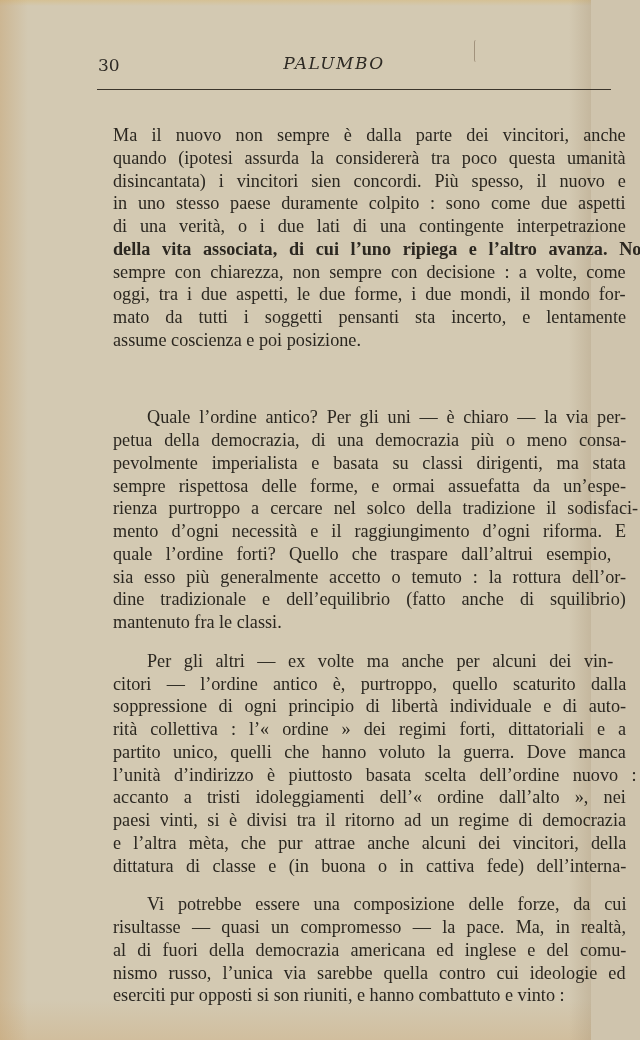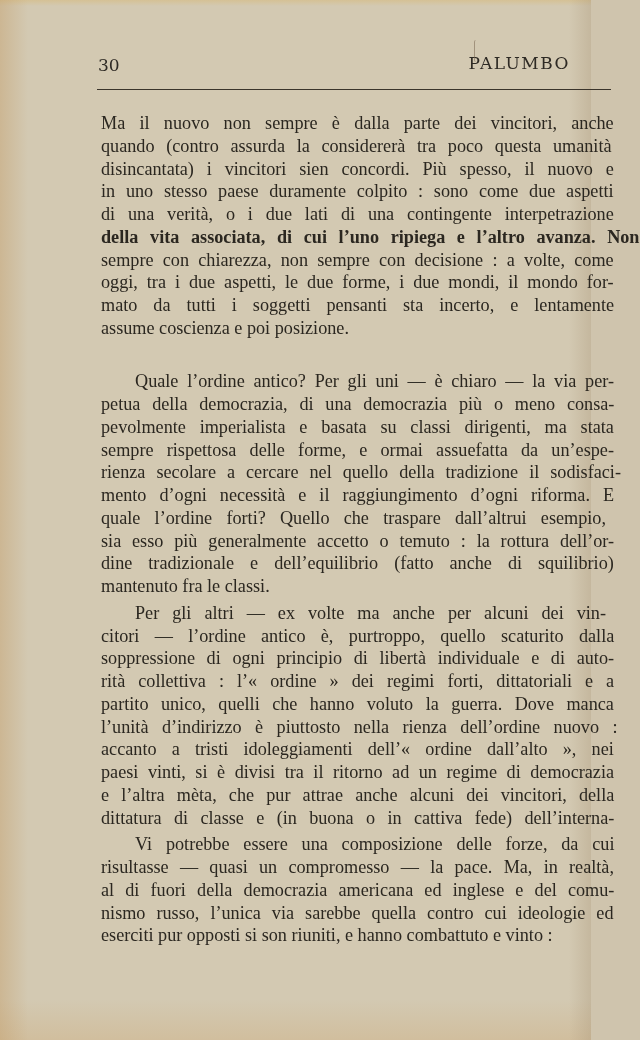--- a/index.html
+++ b/index.html
@@ -37,21 +37,22 @@
       position: absolute;
       left: 0;
       top: 2px;
       font-size: 17px;
     }
     .running-title {
       position: absolute;
       left: 0;
       right: 40px;
       top: 0;
-      text-align: right;
+      text-align: center;
+      font-style: italic;
       font-size: 17px;
       letter-spacing: 1.5px;
     }
     .head-rule {
       position: absolute;
       left: 97px;
       top: 89px;
       width: 514px;
       height: 0;
       border-top: 1.6px solid #3a342b;
@@ -71,21 +72,21 @@
       top: 108px;
       width: 513px;
       font-family: "Liberation Serif", "DejaVu Serif", serif;
       font-size: 18.2px;
       line-height: 22.75px;
       color: #2b2720;
       text-align: justify;
       text-align-last: justify;
     }
     .para {
-      margin: 4px;
+      margin: 16px;
     }
     .para .line {
       display: block;
       white-space: nowrap;
       text-align: justify;
       text-align-last: justify;
     }
     .para .line.last {
       text-align-last: left;
     }
@@ -103,50 +104,50 @@
   <div class="running-head">
     <span class="page-number">30</span>
     <span class="running-title">PALUMBO</span>
   </div>
   <div class="crease"></div>
   <div class="head-rule"></div>
 
   <div class="body-text" id="body-text">
       <div class="para">
         <span class="line" style="word-spacing: 9.7px; display: block;">Ma il nuovo non sempre è dalla parte dei vincitori, anche</span>
-        <span class="line" style="word-spacing: 7.13px; display: block;">quando (contro assurda la considererà tra poco questa umanità</span>
+        <span class="line" style="word-spacing: 7.13px; display: block;">quando (ipotesi assurda la considererà tra poco questa umanità</span>
         <span class="line" style="word-spacing: 8.33px; display: block;">disincantata) i vincitori sien concordi. Più spesso, il nuovo e</span>
         <span class="line" style="word-spacing: 6.2px; display: block;">in uno stesso paese duramente colpito : sono come due aspetti</span>
         <span class="line" style="word-spacing: 8.3px; display: block;">di una verità, o i due lati di una contingente interpetrazione</span>
         <span class="line" style="word-spacing: 7.1px; display: block; font-weight: bold;">della vita associata, di cui l’uno ripiega e l’altro avanza. Non</span>
         <span class="line" style="word-spacing: 4.7px; display: block;">sempre con chiarezza, non sempre con decisione : a volte, come</span>
         <span class="line" style="word-spacing: 4.38px; display: block;">oggi, tra i due aspetti, le due forme, i due mondi, il mondo for-</span>
         <span class="line" style="word-spacing: 11.44px; display: block;">mato da tutti i soggetti pensanti sta incerto, e lentamente</span>
         <span class="line last">assume coscienza e poi posizione.</span>
       </div>
       <div class="para-gap"></div>
       <div class="para">
         <span class="line indent" style="word-spacing: 4.17px; display: block;">Quale l’ordine antico? Per gli uni — è chiaro — la via per-</span>
         <span class="line" style="word-spacing: 7.22px; display: block;">petua della democrazia, di una democrazia più o meno consa-</span>
         <span class="line" style="word-spacing: 9.25px; display: block;">pevolmente imperialista e basata su classi dirigenti, ma stata</span>
         <span class="line" style="word-spacing: 8.63px; display: block;">sempre rispettosa delle forme, e ormai assuefatta da un’espe-</span>
-        <span class="line" style="word-spacing: 6.44px; display: block;">rienza secolare a cercare nel quello della tradizione il sodisfaci-</span>
+        <span class="line" style="word-spacing: 6.44px; display: block;">rienza purtroppo a cercare nel solco della tradizione il sodisfaci-</span>
         <span class="line" style="word-spacing: 8.38px; display: block;">mento d’ogni necessità e il raggiungimento d’ogni riforma. E</span>
         <span class="line" style="word-spacing: 8.71px; display: block;">quale l’ordine forti? Quello che traspare dall’altrui esempio,</span>
         <span class="line" style="word-spacing: 6.3px; display: block;">sia esso più generalmente accetto o temuto : la rottura dell’or-</span>
         <span class="line" style="word-spacing: 11.43px; display: block;">dine tradizionale e dell’equilibrio (fatto anche di squilibrio)</span>
         <span class="line last">mantenuto fra le classi.</span>
       </div>
       <div class="para">
         <span class="line indent" style="word-spacing: 8px; display: block;">Per gli altri — ex volte ma anche per alcuni dei vin-</span>
         <span class="line" style="word-spacing: 10.75px; display: block;">citori — l’ordine antico è, purtroppo, quello scaturito dalla</span>
         <span class="line" style="word-spacing: 7.11px; display: block;">soppressione di ogni principio di libertà individuale e di auto-</span>
         <span class="line" style="word-spacing: 8.45px; display: block;">rità collettiva : l’« ordine » dei regimi forti, dittatoriali e a</span>
         <span class="line" style="word-spacing: 7.89px; display: block;">partito unico, quelli che hanno voluto la guerra. Dove manca</span>
-        <span class="line" style="word-spacing: 8.88px; display: block;">l’unità d’indirizzo è piuttosto nella rienza dell’ordine nuovo :</span>
+        <span class="line" style="word-spacing: 8.88px; display: block;">l’unità d’indirizzo è piuttosto basata scelta dell’ordine nuovo :</span>
         <span class="line" style="word-spacing: 10.63px; display: block;">accanto a tristi idoleggiamenti dell’« ordine dall’alto », nei</span>
         <span class="line" style="word-spacing: 5px; display: block;">paesi vinti, si è divisi tra il ritorno ad un regime di democrazia</span>
         <span class="line" style="word-spacing: 7.6px; display: block;">e l’altra mèta, che pur attrae anche alcuni dei vincitori, della</span>
         <span class="line" style="word-spacing: 7.8px; display: block;">dittatura di classe e (in buona o in cattiva fede) dell’interna-</span>
       </div>
       <div class="para">
         <span class="line indent" style="word-spacing: 9.25px; display: block;">Vi potrebbe essere una composizione delle forze, da cui</span>
         <span class="line" style="word-spacing: 6.7px; display: block;">risultasse — quasi un compromesso — la pace. Ma, in realtà,</span>
         <span class="line" style="word-spacing: 6.6px; display: block;">al di fuori della democrazia americana ed inglese e del comu-</span>
         <span class="line" style="word-spacing: 6.44px; display: block;">nismo russo, l’unica via sarebbe quella contro cui ideologie ed</span>

